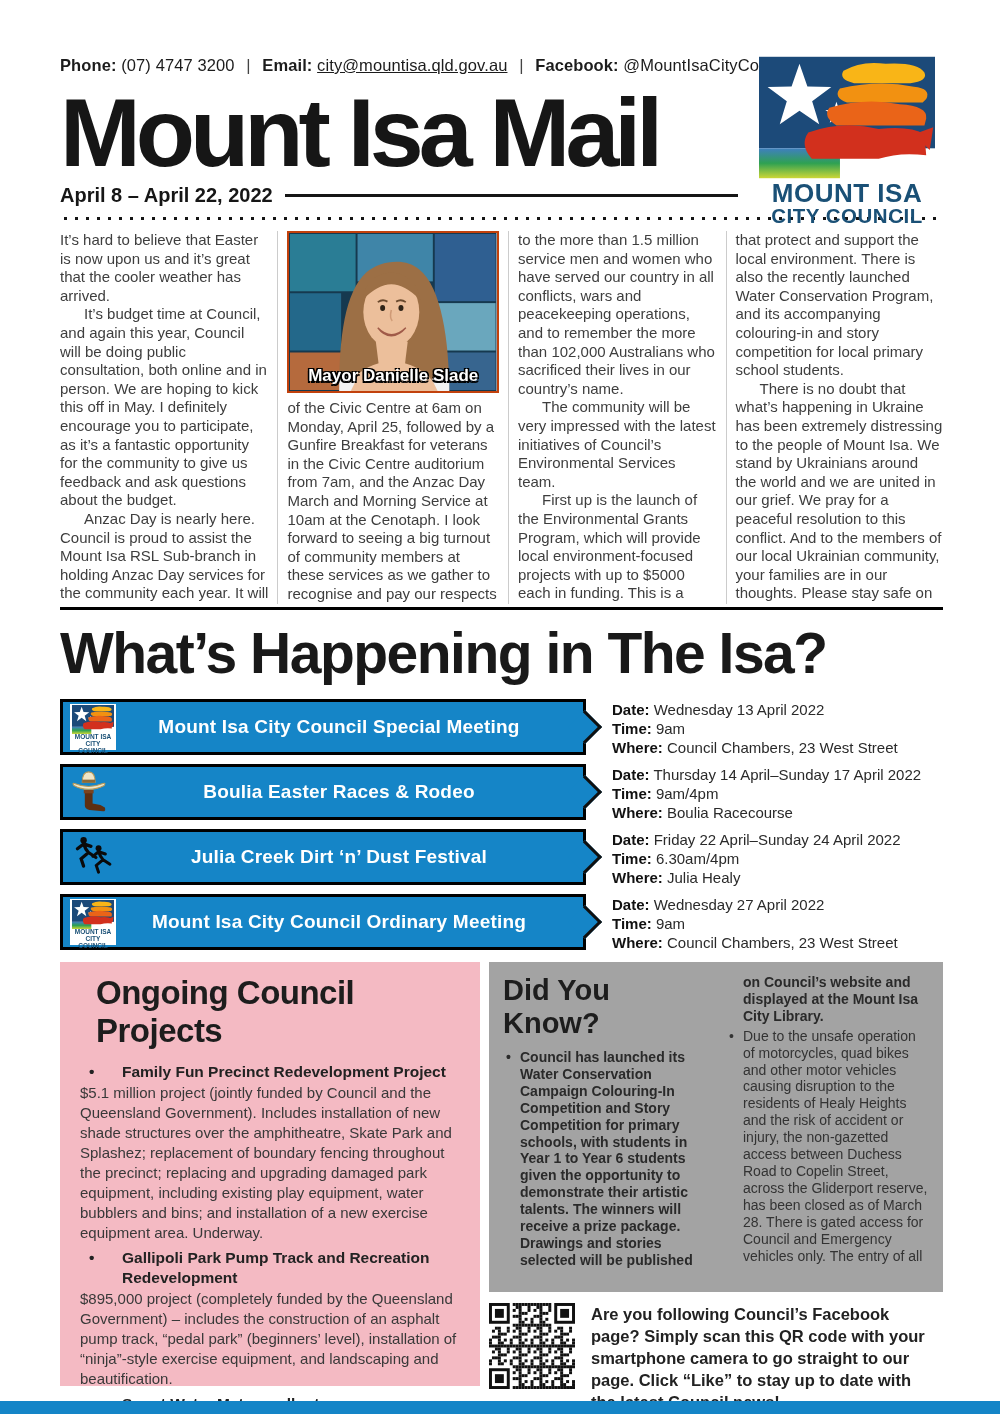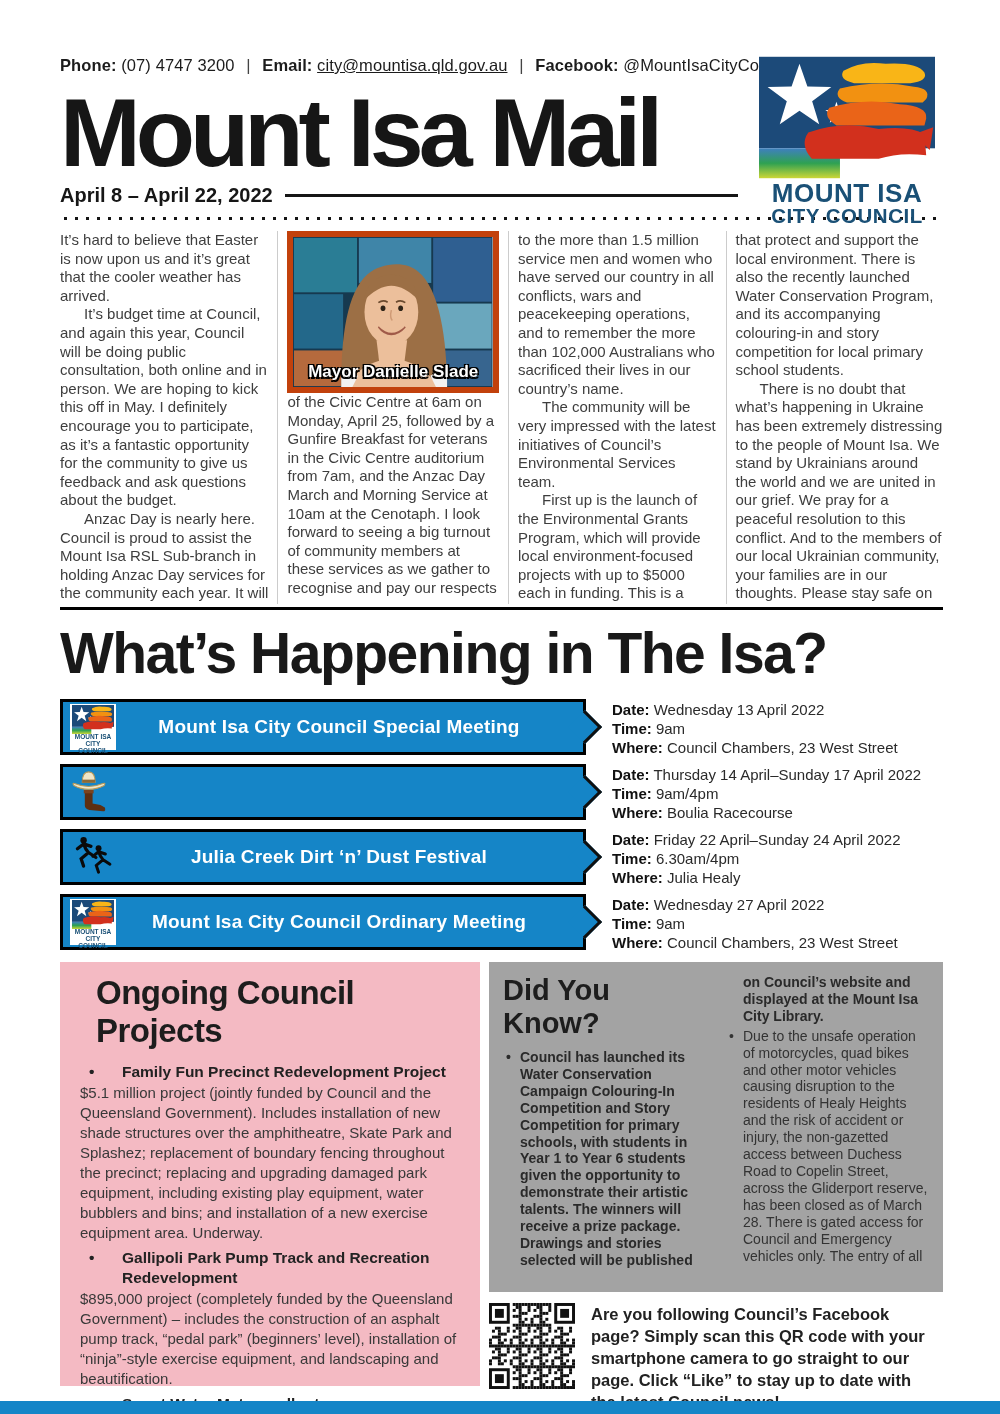--- a/index.html
+++ b/index.html
@@ -29,22 +29,22 @@
   
   .article{margin-top:10px;height:373px;overflow:hidden;display:grid;
            grid-template-columns:1fr 1.06fr 1fr 1fr;}
   .col{font-size:15px;line-height:1.24;color:#3e3e3e;padding:0 9px;border-left:1px solid #cccccc;}
   .col:first-child{border-left:none;padding-left:0;}
   .col:last-child{padding-right:0;}
   .col p{margin:0;}
   .col p.ind{text-indent:24px;}
   .thick-rule{border-top:3px solid #000;margin-top:3px;}
 
-  .photo{position:relative;width:100%;height:162px;border:6px solid #c2410c;box-sizing:border-box;
-         overflow:hidden;}
+  .photo{position:relative;width:100%;height:162px;border:2px solid #c2410c;box-sizing:border-box;
+         margin-bottom:6px;overflow:hidden;}
   .photo svg{display:block;width:100%;height:100%;}
   .photo-caption{position:absolute;left:0;right:0;bottom:5px;text-align:center;
          color:#fff;font-weight:bold;font-size:17px;
          text-shadow:-1.5px -1.5px 0 #000,1.5px -1.5px 0 #000,-1.5px 1.5px 0 #000,1.5px 1.5px 0 #000;}
 
   
   .events-title{font-size:57px;font-weight:bold;letter-spacing:-1.5px;margin:10px 0 13px;color:#191919;}
   .event-row{display:flex;align-items:flex-start;margin-bottom:7px;}
   .banner{position:relative;width:520px;height:50px;background:#1585c7;border:3px solid #000000;
           display:flex;align-items:center;justify-content:center;flex:none;box-sizing:content-box;}
@@ -207,20 +207,21 @@
         <div class="banner">
           <span class="banner-icon">
             <svg width="40" height="44" viewBox="0 0 30 34">
               <path fill="#efe6c8" stroke="#b89a5a" stroke-width="0.8" d="M9,11 Q9,3 14,3 Q19,3 19,11 Z"></path>
               <rect x="9" y="9" width="10" height="2.4" fill="#8a6a3a"></rect>
               <path fill="#efe6c8" stroke="#b89a5a" stroke-width="0.8" d="M3,12 Q14,16.5 25,12 Q27.5,11 26,13.5 Q20,16.5 14,16.5 Q8,16.5 2.5,13.5 Q1,11.3 3,12 Z"></path>
               <path fill="#5d2f12" d="M11,18 L11,29 Q11,31.5 14.5,32.5 L25,33.5 Q27.5,33.5 26.5,30.5 L23,28.5 L17,27.5 L17,18 Z"></path>
               <rect x="10.2" y="17" width="7.6" height="2.6" fill="#7a431f"></rect>
             </svg>
           </span>
+          <span class="banner-label">Boulia Easter Races &amp; Rodeo</span>
         </div>
         <div class="event-info">
           <div><span class="lbl">Date:</span> <span>Thursday 14 April–Sunday 17 April 2022</span></div>
           <div><span class="lbl">Time:</span> <span>9am/4pm</span></div>
           <div><span class="lbl">Where:</span> <span>Boulia Racecourse</span></div>
         </div>
       </div>
 
       <div class="event-row">
         <div class="banner">

